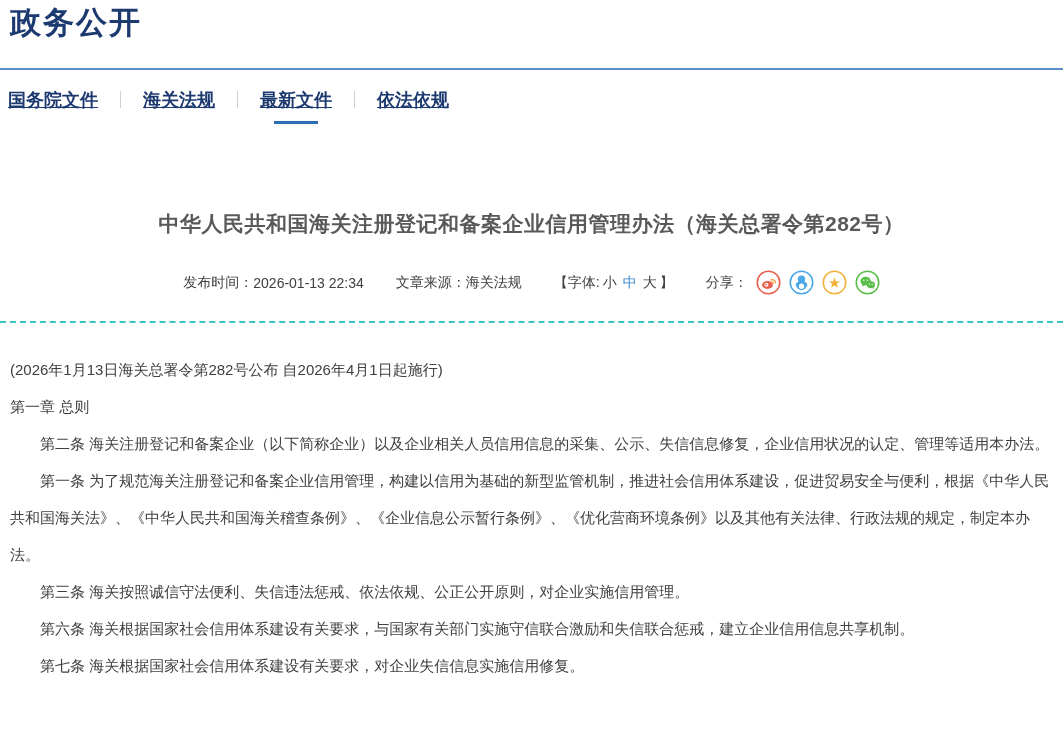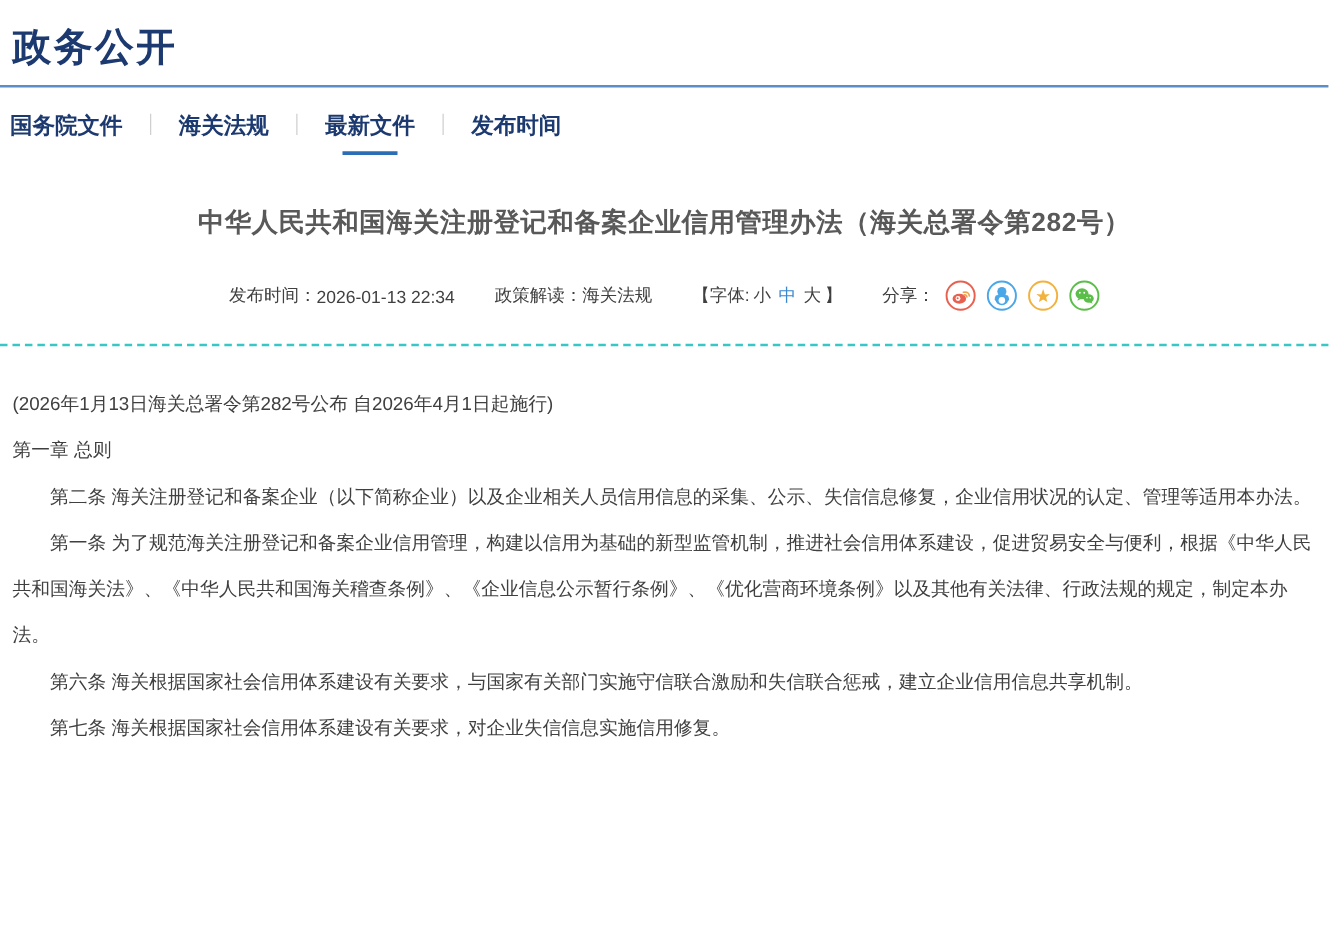--- a/index.html
+++ b/index.html
@@ -3,47 +3,47 @@
 <meta charset="utf-8">
 <style>
   * { margin:0; padding:0; box-sizing:border-box; }
   html,body { background:#fff; }
   .page {
     position:relative; width:1063px; height:748px; overflow:hidden;
     background:#ffffff; font-family:"Liberation Sans","DejaVu Sans",sans-serif;
   }
   
   .hdr-row {
-    display:flex; justify-content:space-between; align-items:flex-end;
-    padding:16px 12px 0 10px; height:56px;
+    display:flex; justify-content:space-between; 
+    padding:4px 12px 0 10px; height:56px;
   }
   .section-title {
     font-family:"Liberation Serif","DejaVu Serif",serif;
     font-weight:bold; font-size:31px; color:#1d3a70; letter-spacing:2px; line-height:1.2;
   }
   .breadcrumb {
     font-family:"Liberation Serif","DejaVu Serif",serif;
     font-weight:bold; font-size:13px; color:#1d3a70; padding-bottom:22px; white-space:nowrap;
   }
   .breadcrumb .bc-sep { margin:0 5px; }
   .breadcrumb .bc-link { cursor:pointer; }
   .hdr-rule { margin-top:12px; height:2px; background:#5b8ec9; width:100%; }
   
   .nav {
     display:flex; align-items:flex-start; padding:18px 10px 0 8px;
     font-family:"Liberation Serif","DejaVu Serif",serif; font-weight:bold;
     font-size:18px; color:#1d3a70;
   }
-  .nav-item { text-align:center; cursor:pointer; }
+  .nav-item { text-align:center; cursor:pointer;text-decoration:underline; }
   .nav-underline { width:44px; height:3px; background:#2c6eb5; margin:9px auto 0; display:none; }
   .nav-item.active .nav-underline { display:block; }
   .nav-sep { width:1px; height:17px; background:#d0d0d0; margin:3px 22px 0; }
   
   .art-title {
-    margin-top:40px; text-align:center; font-size:21px; font-weight:bold;
+    margin-top:86px; text-align:center; font-size:21px; font-weight:bold;
     color:#595959; letter-spacing:0.5px;
   }
   .meta {
     margin-top:32px; display:flex; justify-content:center; align-items:center;
     font-size:14px; color:#404040;
   }
   .meta-item { margin:0 16px; white-space:nowrap; display:flex; align-items:center; }
   .font-ctl { cursor:pointer; margin:0 3px; }
   .font-ctl.mid { color:#3a87d0; }
   .share-icons { display:flex; align-items:center; }
@@ -79,34 +79,34 @@
       <span>海关法规</span>
       
     </div>
     <div class="nav-sep"></div>
     <div class="nav-item active">
       <span>最新文件</span>
       <div class="nav-underline"></div>
     </div>
     <div class="nav-sep"></div>
     <div class="nav-item">
-      <span>发布时间</span>
+      <span>依法依规</span>
       
     </div>
   </div>
 
   <div class="art-title">中华人民共和国海关注册登记和备案企业信用管理办法（海关总署令第282号）</div>
 
   <div class="meta">
     <div class="meta-item">
       <span>发布时间：</span>
       <span>2026-01-13 22:34</span>
     </div>
     <div class="meta-item">
-      <span>政策解读：</span>
+      <span>文章来源：</span>
       <span>海关法规</span>
     </div>
     <div class="meta-item">
       <span>【字体:</span>
       <span class="font-ctl">小</span>
       <span class="font-ctl mid">中</span>
       <span class="font-ctl">大</span>
       <span>】</span>
     </div>
     <div class="meta-item">
@@ -155,18 +155,19 @@
     </div>
   </div>
 
   <div class="dashed-divider"></div>
 
   <div class="art-body">
     <p class="center">(2026年1月13日海关总署令第282号公布 自2026年4月1日起施行)</p>
     <p class="center">第一章  总则</p>
     <p class="para">第二条 海关注册登记和备案企业（以下简称企业）以及企业相关人员信用信息的采集、公示、失信信息修复，企业信用状况的认定、管理等适用本办法。</p>
     <p class="para">第一条 为了规范海关注册登记和备案企业信用管理，构建以信用为基础的新型监管机制，推进社会信用体系建设，促进贸易安全与便利，根据《中华人民共和国海关法》、《中华人民共和国海关稽查条例》、《企业信息公示暂行条例》、《优化营商环境条例》以及其他有关法律、行政法规的规定，制定本办法。</p>
+    <p class="para">第三条 海关按照诚信守法便利、失信违法惩戒、依法依规、公正公开原则，对企业实施信用管理。</p>
     <p class="para">第六条 海关根据国家社会信用体系建设有关要求，与国家有关部门实施守信联合激励和失信联合惩戒，建立企业信用信息共享机制。</p>
     <p class="para">第七条 海关根据国家社会信用体系建设有关要求，对企业失信信息实施信用修复。</p>
 
   </div>
 
 </div>
 
 </body></html>

